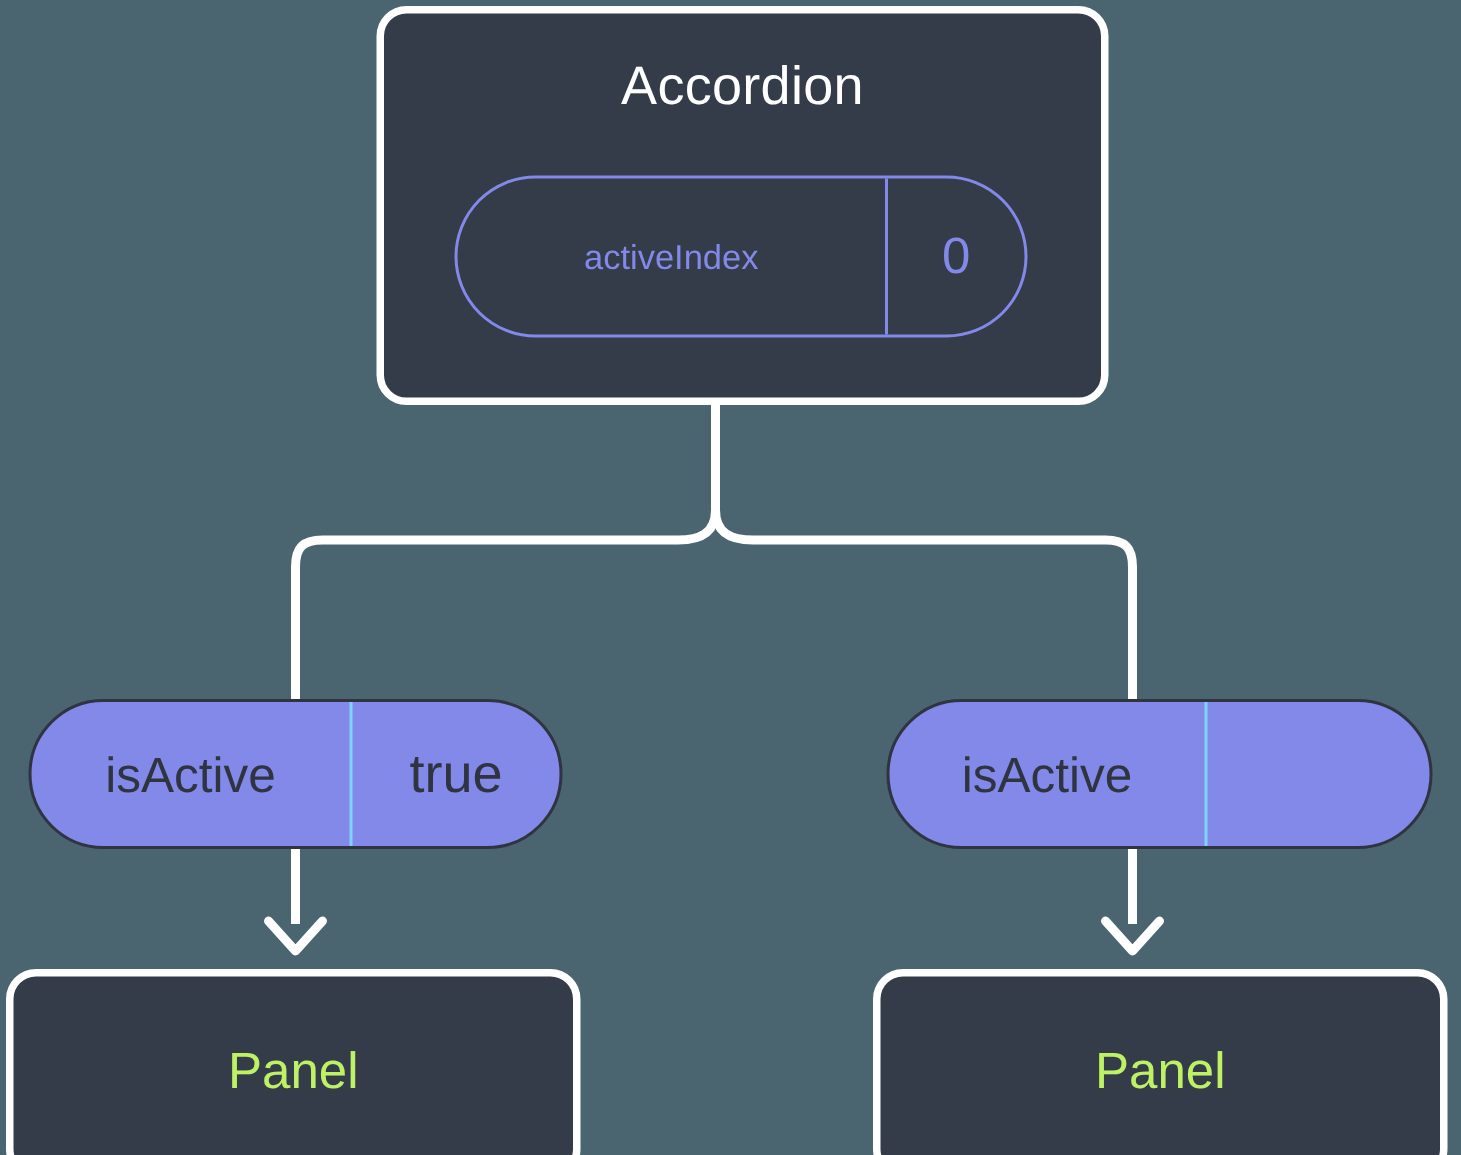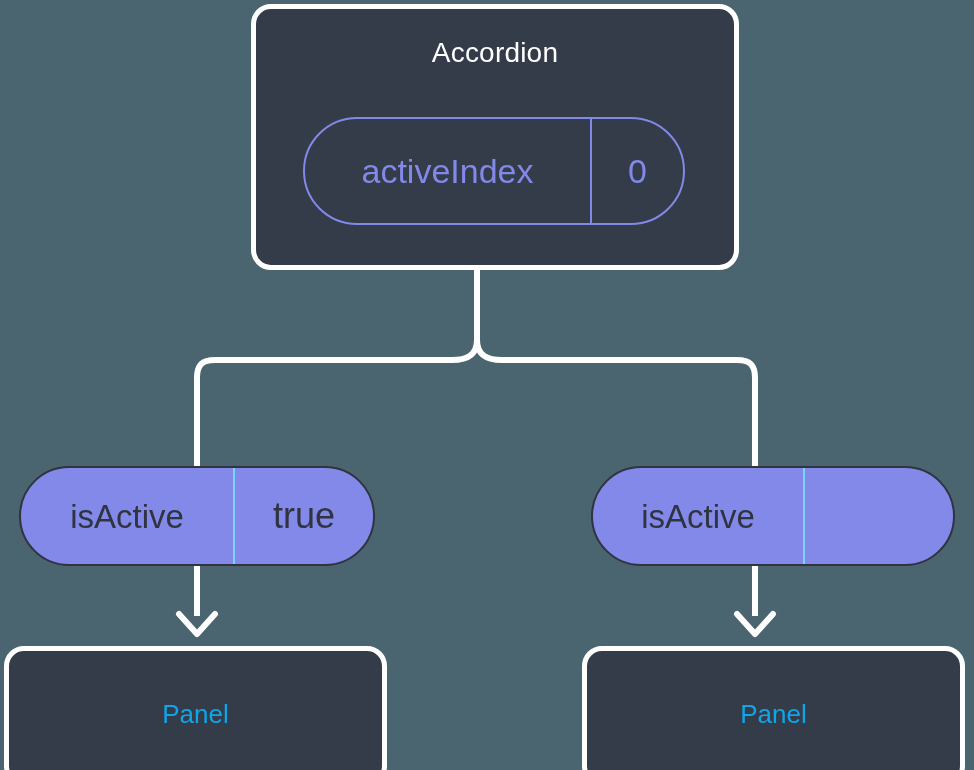--- a/index.html
+++ b/index.html
@@ -50,21 +50,21 @@
     top: 4px;
     width: 488px;
     height: 266px;
     flex-direction: column;
     justify-content: flex-start;
     padding-top: 30px;
   }
 
   .node-title {
     color: #ffffff;
-    font-size: 28px;
+    font-size: 36px;
     font-weight: 500;
     letter-spacing: 0.2px;
     line-height: 1;
   }
 
   
   .badge-outline {
     position: absolute;
     left: 303px;
     top: 117px;
@@ -77,21 +77,21 @@
     align-items: stretch;
     z-index: 3;
   }
   .badge-outline .badge-key {
     width: 285px;
     display: flex;
     align-items: center;
     justify-content: center;
     border-right: 2px solid #8289e8;
     color: #8289e8;
-    font-size: 34px;
+    font-size: 23px;
     line-height: 1;
   }
   .badge-outline .badge-val {
     flex: 1;
     display: flex;
     align-items: center;
     justify-content: center;
     color: #8289e8;
     font-size: 34px;
     line-height: 1;
@@ -137,22 +137,22 @@
   
   .node-box.panel {
     top: 646px;
     width: 383px;
     height: 140px;
   }
   .node-box.panel.left  { left: 4px; }
   .node-box.panel.right { left: 582px; }
 
   .panel-title {
-    color: #0ea5e9;
-    font-size: 26px;
+    color: #bef264;
+    font-size: 34px;
     font-weight: 500;
     line-height: 1;
     margin-top: -4px;
   }
 </style>
 </head>
 <body>
 
 <div id="stage">
 

